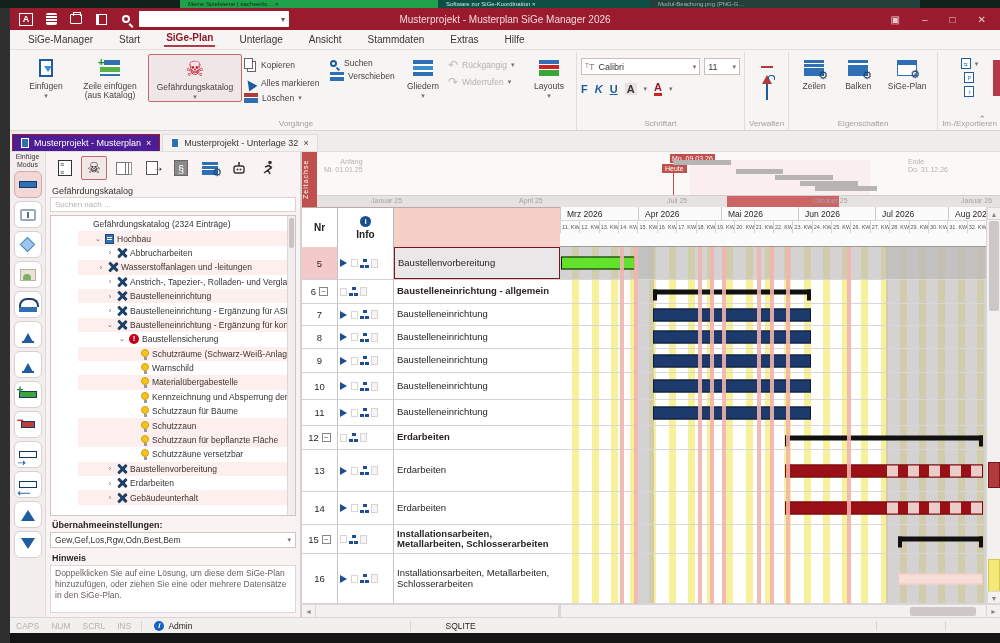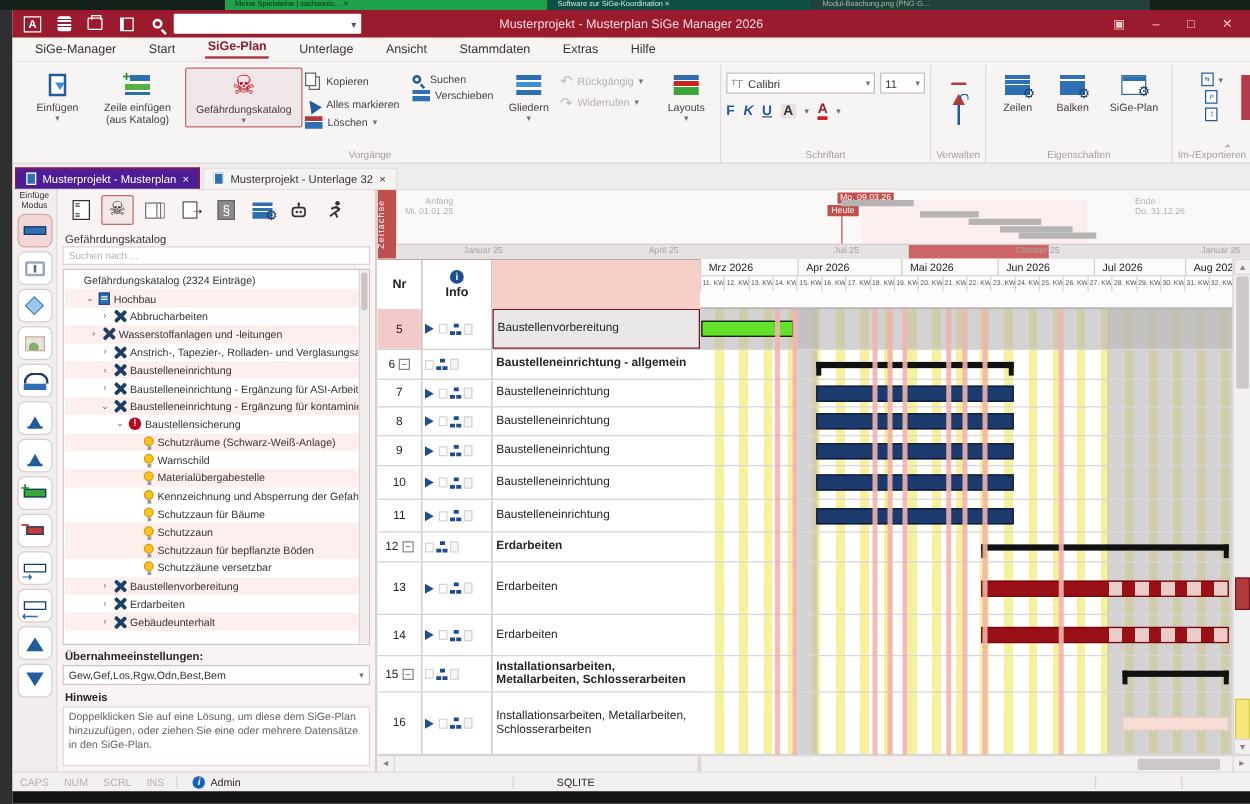--- a/index.html
+++ b/index.html
@@ -124,21 +124,21 @@
   .cat-ic { width:26px; height:24px; display:flex; align-items:center; justify-content:center; border-radius:2px; color:#3a3a3a; }
   .cat-ic.sel { border:1px solid #c46a6a; background:#f3e8e8; }
   .chk-doc { width:14px; height:16px; border:1.5px solid #333; background:#fff; font-size:7px; line-height:8px; text-align:left; padding-left:1px; color:#333; }
   .pages-ic { width:10px; height:13px; border:1px solid #777; background:#fff; box-shadow:3px 0 0 -1px #fff,3px 0 0 0 #777,6px 0 0 -1px #fff,6px 0 0 0 #999; margin-right:5px; }
   .exp-ic { width:12px; height:14px; border:1.5px solid #555; background:#fff; position:relative; }
   .exp-ic::after { content:"➝"; position:absolute; right:-5px; top:2px; font-size:9px; color:#333; }
   .par-ic { width:14px; height:16px; background:#8a8a8a; color:#fff; font-size:11px; text-align:center; line-height:16px; border:1px solid #666; }
   .cat-title { font-size:9px; color:#3a3333; padding:2px 2px 1px; }
   .cat-search { height:15px; background:#fff; border:1px solid #ddd2d2; font-size:8px; color:#b9b0b0; padding:0 4px; line-height:14px; margin-bottom:3px; }
   .tree-box { flex:1; background:#fff; border:1px solid #cfc5c5; position:relative; overflow:hidden; }
-  .tree { position:absolute; inset:1px 8px 1px 1px; overflow:hidden; }
+  .tree { position:absolute; inset:1px 8px 1px 1px; overflow:hidden;margin-left:26px; }
   .titem { display:flex; align-items:center; gap:3px; height:14.4px; font-size:8.5px; color:#3a3333; white-space:nowrap; overflow:hidden; }
   .titem.alt { background:#fcefee; }
   .texp { width:8px; font-size:7px; color:#6a6060; text-align:center; flex:0 0 8px; }
   .t-book { width:9px; height:10px; background:#2f6fb4; border:1px solid #1d4a80; position:relative; flex:0 0 9px; }
   .t-book::after { content:""; position:absolute; left:1px; top:2px; width:5px; height:1px; background:#fff; box-shadow:0 2px 0 #fff; }
   .t-tools { width:10px; height:10px; position:relative; flex:0 0 10px; }
   .t-tools::before,.t-tools::after { content:""; position:absolute; left:4px; top:-1px; width:2.5px; height:12px; background:#1d3f66; border-radius:1px; }
   .t-tools::before { transform:rotate(45deg); } .t-tools::after { transform:rotate(-45deg); }
   .t-alert { width:10px; height:10px; border-radius:50%; background:#c2001a; color:#fff; font-size:8px; font-weight:bold; text-align:center; line-height:10px; flex:0 0 10px; }
   .t-bulb { width:8px; height:8px; border-radius:50%; background:#f5c518; border:1px solid #d89a10; position:relative; margin-top:-2px; flex:0 0 8px; }
@@ -616,21 +616,21 @@
                 <span>Schutzzaun für Bäume</span>
               </div>
               <div class="titem alt" style="padding-left: 52px;">
                 <span class="texp"></span>
                 <span class="t-bulb"></span>
                 <span>Schutzzaun</span>
               </div>
               <div class="titem alt" style="padding-left: 52px;">
                 <span class="texp"></span>
                 <span class="t-bulb"></span>
-                <span>Schutzzaun für bepflanzte Böden</span>
+                <span>Schutzzaun für bepflanzte Fläche</span>
               </div>
               <div class="titem" style="padding-left: 52px;">
                 <span class="texp"></span>
                 <span class="t-bulb"></span>
                 <span>Schutzzäune versetzbar</span>
               </div>
               <div class="titem alt" style="padding-left: 28px;">
                 <span class="texp">›</span>
                 <span class="t-tools"></span>
                 <span>Baustellenvorbereitung</span>

